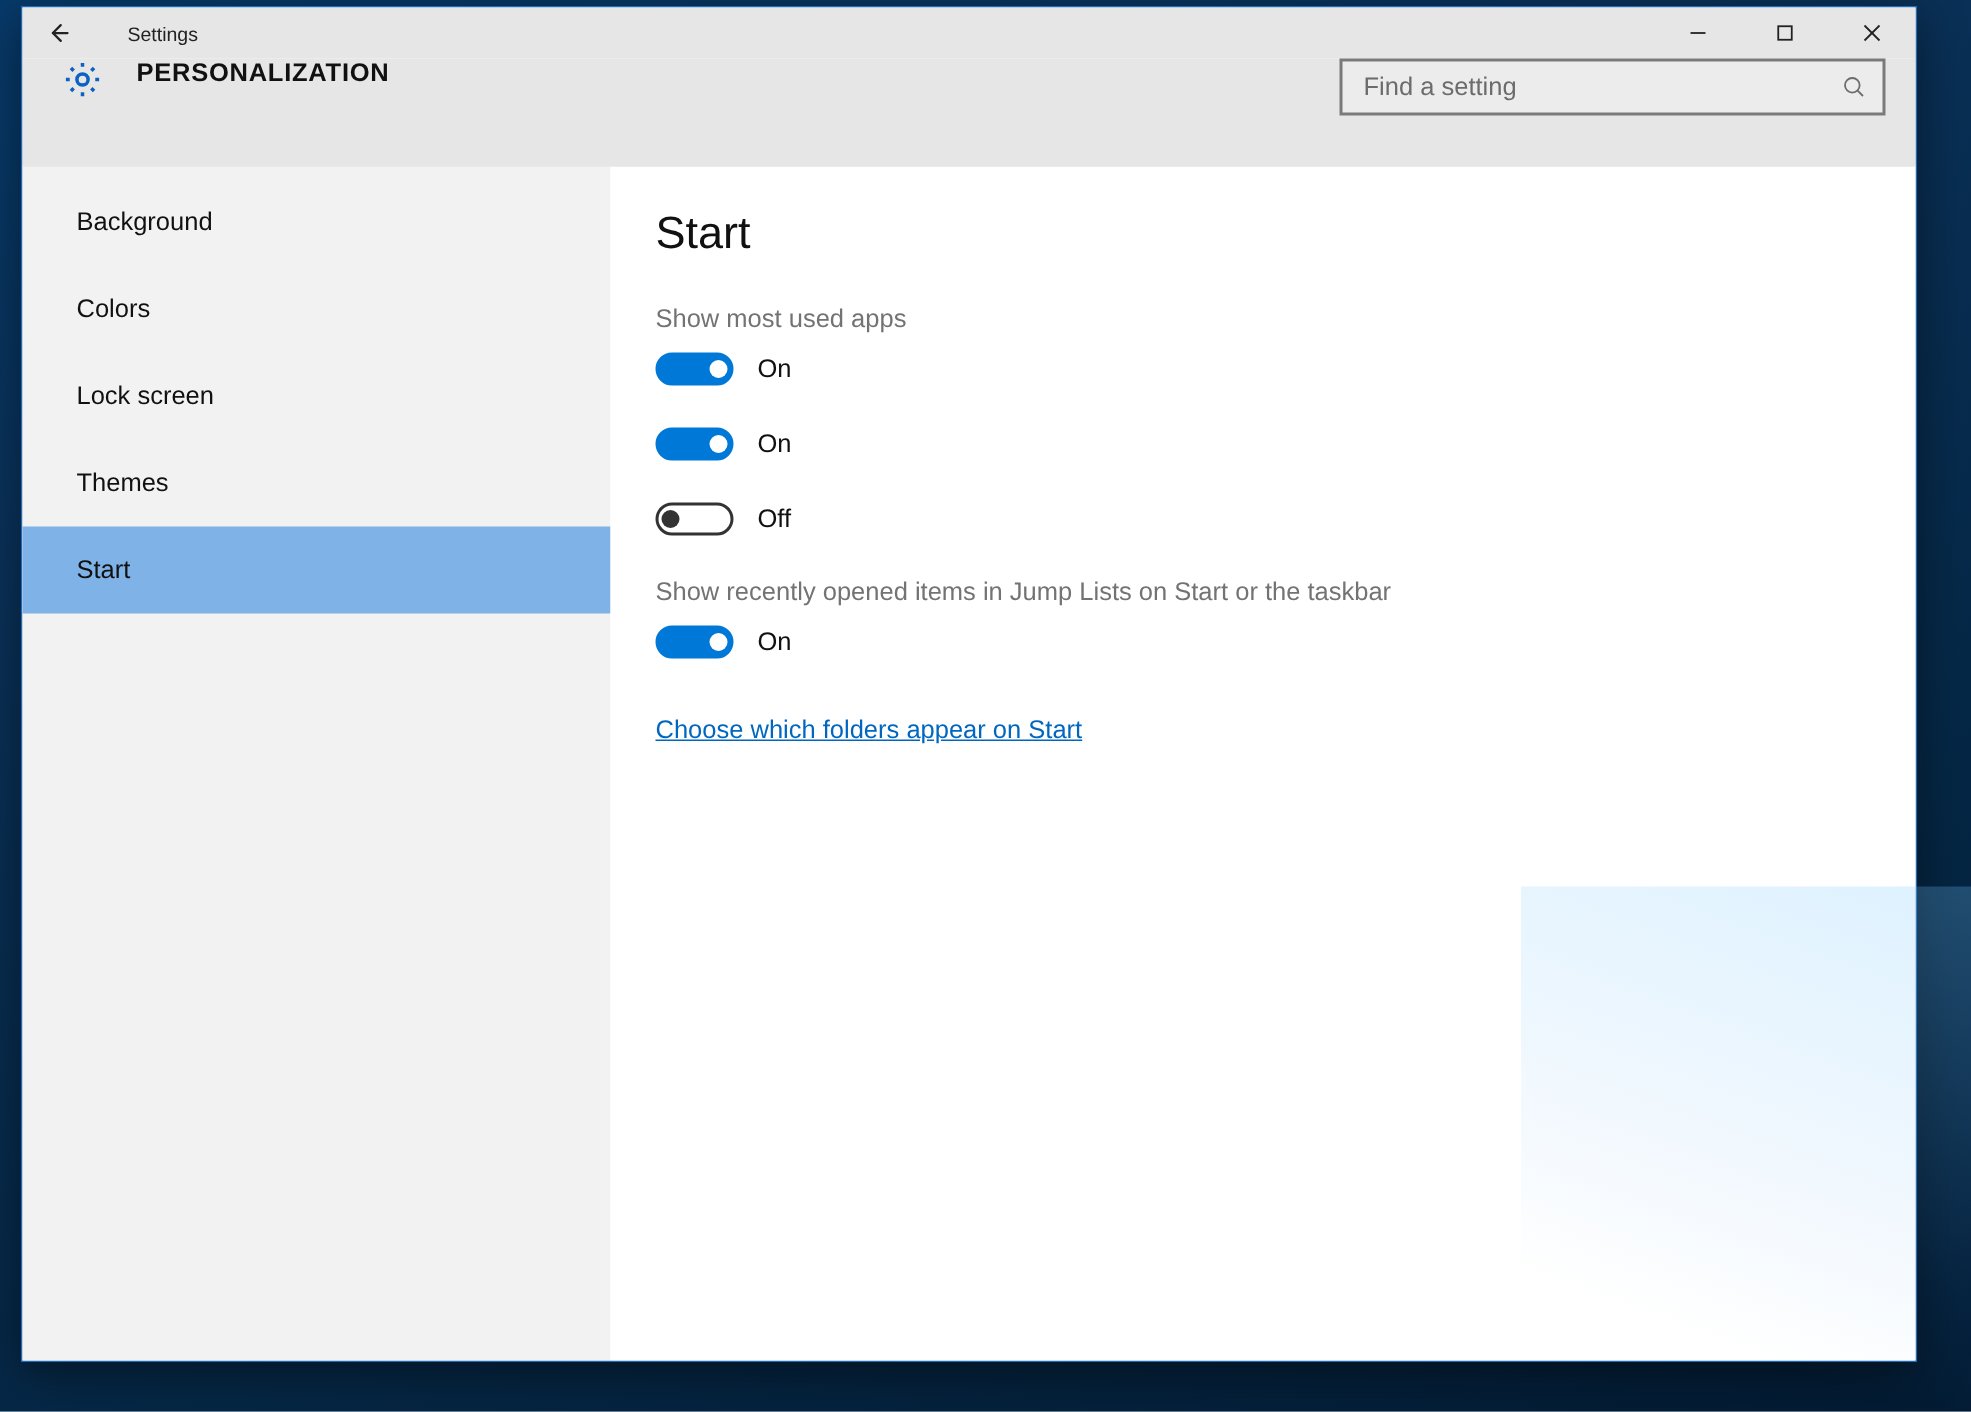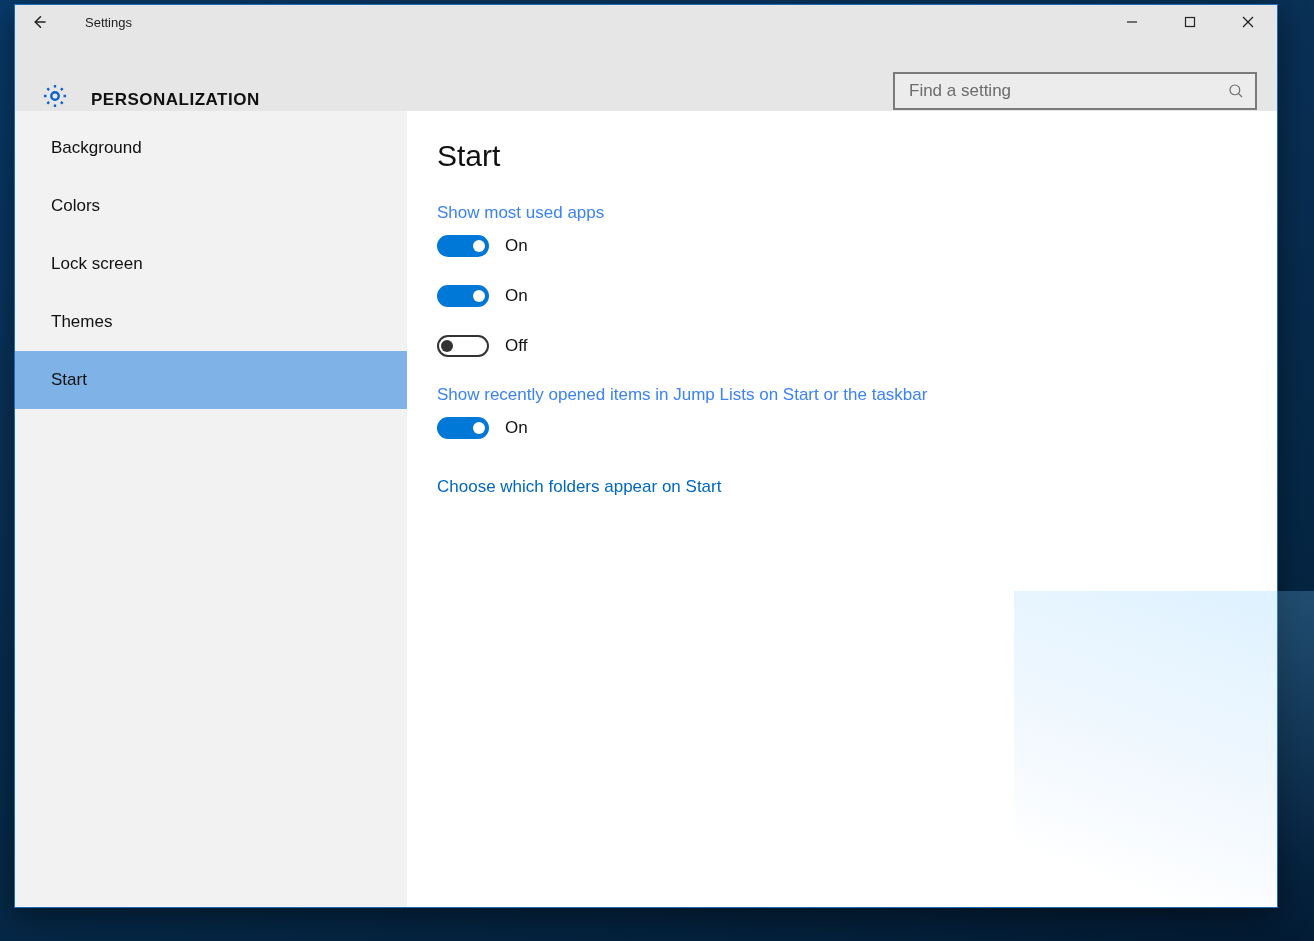--- a/index.html
+++ b/index.html
@@ -65,21 +65,21 @@
     width: 58px; height: 34px;
     display: flex; align-items: center; justify-content: center;
     cursor: default;
   }
   .win-controls .ctrl svg { width: 12px; height: 12px; stroke: #222; fill: none; stroke-width: 1.2; }
   
   .category-row {
     height: 72px;
     background: #e6e6e6;
     display: flex;
-    align-items: flex-end;
+    align-items: flex-start;
     padding-left: 26px;
     padding-right: 20px;
     gap: 22px;
     position: relative;
     border-bottom: 1px solid #e6e6e6;
   }
   .category-row .gear { width: 28px; height: 28px; color: #0b61c4; }
   .category-row .gear svg { width: 28px; height: 28px; fill: none; stroke: #0b61c4; stroke-width: 2; }
   .category-row .cat-title {
     font-size: 17px;
@@ -138,21 +138,21 @@
   }
   .content h1 {
     font-size: 30px;
     font-weight: 400;
     color: #111;
     margin-bottom: 30px;
   }
   .setting-block { margin-bottom: 28px; }
   .setting-block .label {
     font-size: 17px;
-    color: #3b82f6;
+    color: #737373;
     margin-bottom: 12px;
   }
   .toggle-row { display: flex; align-items: center; gap: 16px; }
   .toggle {
     width: 52px; height: 22px;
     border-radius: 11px;
     position: relative;
     border: 2px solid transparent;
   }
   .toggle.on {
@@ -177,20 +177,21 @@
     width: 12px; height: 12px; border-radius: 50%;
     background: #333333;
   }
   .toggle-text { font-size: 17px; color: #111; }
   .link {
     color: #0067c0;
     font-size: 17px;
     margin-top: 10px;
     display: inline-block;
     cursor: default;
+    text-decoration: underline;
   }
 </style>
 </head>
 <body>
 
 <div class="desktop">
   <div class="window">
 
     <div class="titlebar">
       <div class="back-btn">

